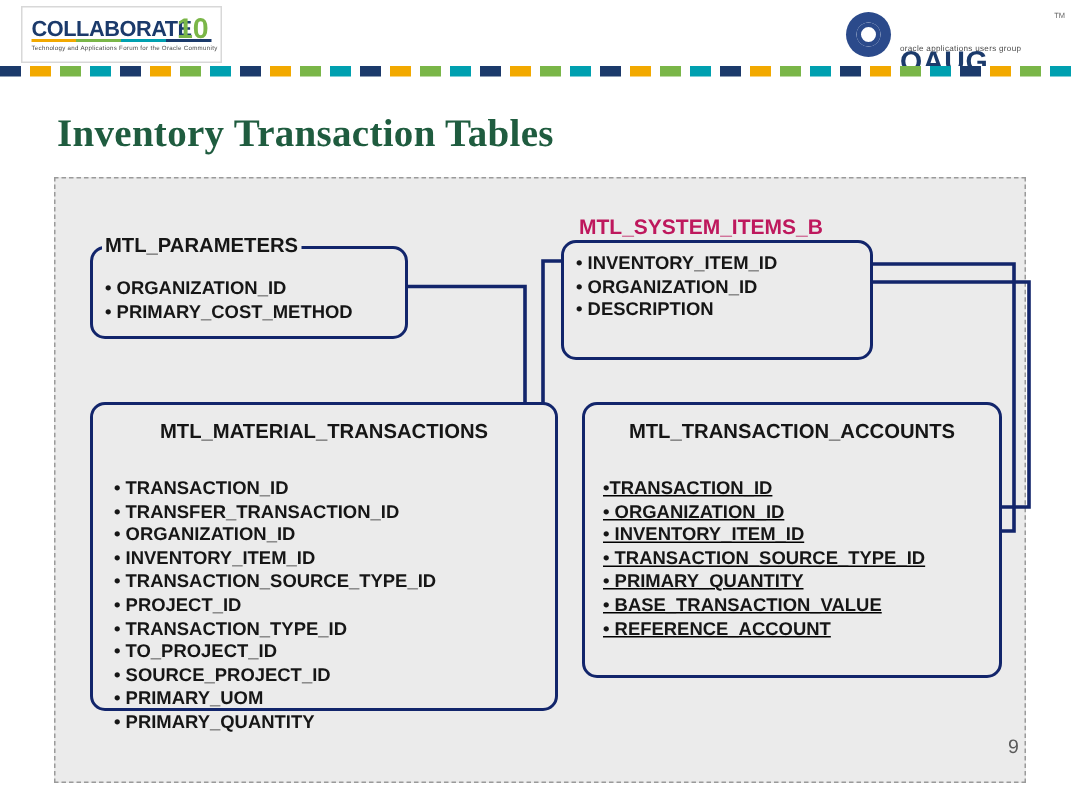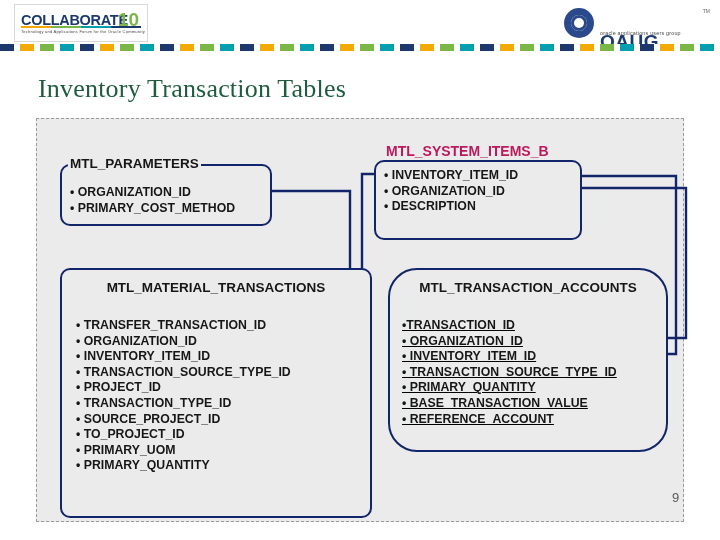--- a/index.html
+++ b/index.html
@@ -123,20 +123,21 @@
   }
 
   
   .page-title {
     position: absolute;
     left: 38px; top: 74px;
     font-family: "Liberation Serif", serif;
     font-size: 26px;
     color: #1f5c3f;
     letter-spacing: 0.2px;
+    font-weight: bold;
   }
 
   
   .panel {
     position: absolute;
     left: 36px; top: 118px;
     width: 648px; height: 404px;
     background: #ebebeb;
     border: 1px dashed #9a9a9a;
     box-sizing: border-box;
@@ -196,29 +197,29 @@
     font-size: 14px;
     font-weight: bold;
     color: #be185d;
     white-space: nowrap;
   }
   #box-system-items .ent-list { position: absolute; left: 8px; top: 6px; }
 
   
   #box-material {
     left: 60px; top: 268px;
-    width: 312px; height: 250px;
+    width: 312px; height: 206px;
   }
   #box-material .ent-title { position: absolute; left: 0; top: 10px; width: 100%; }
   #box-material .ent-list { position: absolute; left: 14px; top: 48px; }
 
   
   #box-accounts {
     left: 388px; top: 268px;
-    width: 280px; height: 184px; border-radius: 29px;
+    width: 280px; height: 184px;
   }
   #box-accounts .ent-title { position: absolute; left: 0; top: 10px; width: 100%; }
   #box-accounts .ent-list { position: absolute; left: 12px; top: 48px; text-decoration: underline; }
 
   .page-number {
     position: absolute;
     left: 672px; top: 490px;
     font-size: 13px;
     color: #5a5a5a;
   }
@@ -278,28 +279,29 @@
   <ul class="ent-list">
     <li>• INVENTORY_ITEM_ID</li>
     <li>• ORGANIZATION_ID</li>
     <li>• DESCRIPTION</li>
   </ul>
 </div>
 
 <div class="ent-box" id="box-material">
   <div class="ent-title centered">MTL_MATERIAL_TRANSACTIONS</div>
   <ul class="ent-list">
+    <li>• TRANSACTION_ID</li>
     <li>• TRANSFER_TRANSACTION_ID</li>
     <li>• ORGANIZATION_ID</li>
     <li>• INVENTORY_ITEM_ID</li>
     <li>• TRANSACTION_SOURCE_TYPE_ID</li>
     <li>• PROJECT_ID</li>
     <li>• TRANSACTION_TYPE_ID</li>
+    <li>• TO_PROJECT_ID</li>
     <li>• SOURCE_PROJECT_ID</li>
-    <li>• TO_PROJECT_ID</li>
     <li>• PRIMARY_UOM</li>
     <li>• PRIMARY_QUANTITY</li>
   </ul>
 </div>
 
 <div class="ent-box" id="box-accounts">
   <div class="ent-title centered">MTL_TRANSACTION_ACCOUNTS</div>
   <ul class="ent-list">
     <li>•TRANSACTION_ID</li>
     <li>• ORGANIZATION_ID</li>

